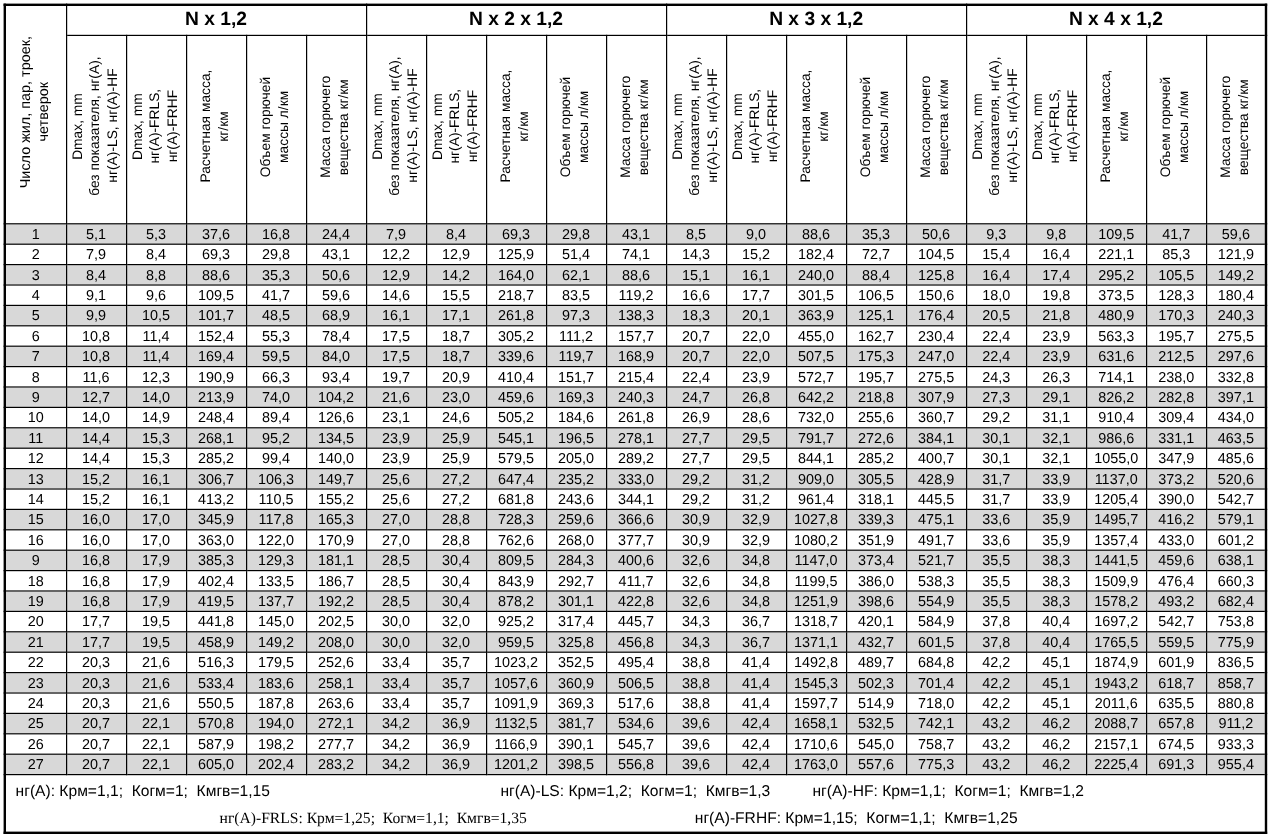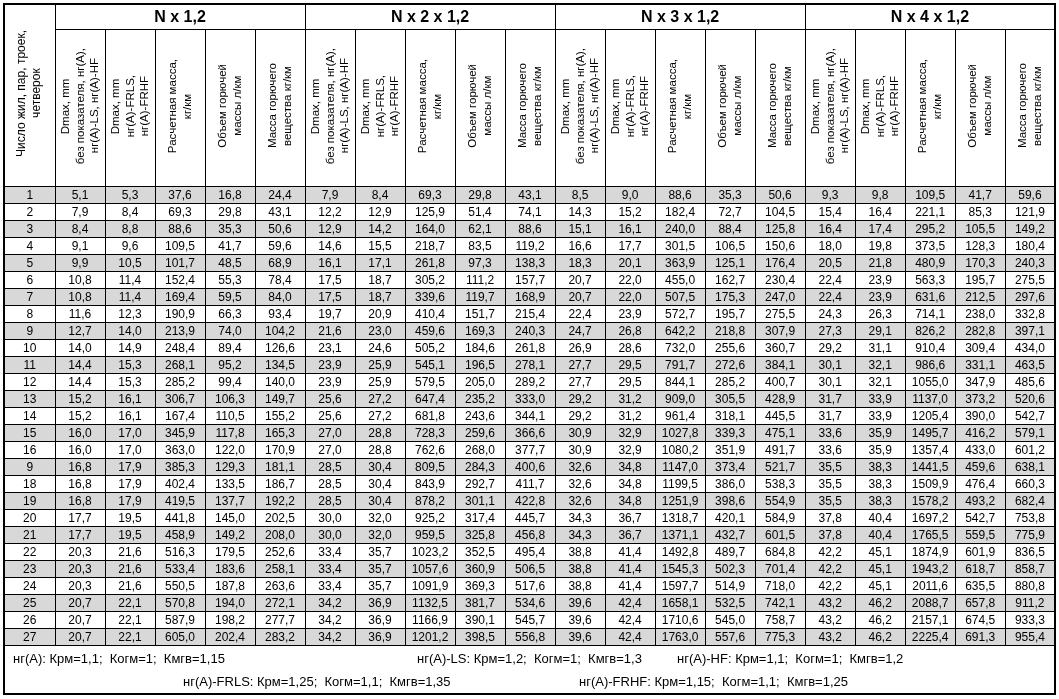--- a/index.html
+++ b/index.html
@@ -51,21 +51,21 @@
   .spec tfoot td {
     height: 47px;
     font-size: 13px;
     text-align: left;
   }
   .fline { position: relative; height: 23px; }
   .fline span { position: absolute; top: 4px; white-space: pre; }
   .f1a { left: 8px; }
   .f1b { left: 412px; }
   .f1c { left: 672px; }
-  .f2a { left: 178px; }
+  .f2a { left: 178px; font-family: Liberation Serif, serif; }
   .f2b { left: 574px; }
 </style>
 </head>
 <body>
 
 <div class="page">
   <table class="spec">
     <colgroup>
       <col style="width:51px">
       <col style="width:50px">
@@ -446,21 +446,21 @@
           <td>31,7</td>
           <td>33,9</td>
           <td>1137,0</td>
           <td>373,2</td>
           <td>520,6</td>
         </tr>
         <tr>
           <td>14</td>
           <td>15,2</td>
           <td>16,1</td>
-          <td>167,4</td>
+          <td>413,2</td>
           <td>110,5</td>
           <td>155,2</td>
           <td>25,6</td>
           <td>27,2</td>
           <td>681,8</td>
           <td>243,6</td>
           <td>344,1</td>
           <td>29,2</td>
           <td>31,2</td>
           <td>961,4</td>

